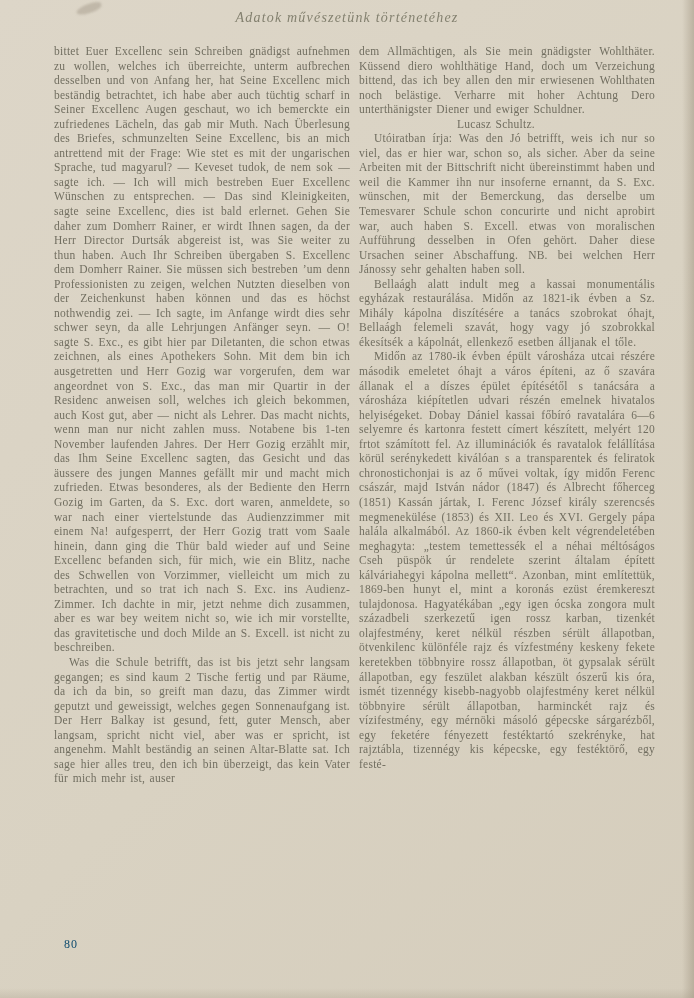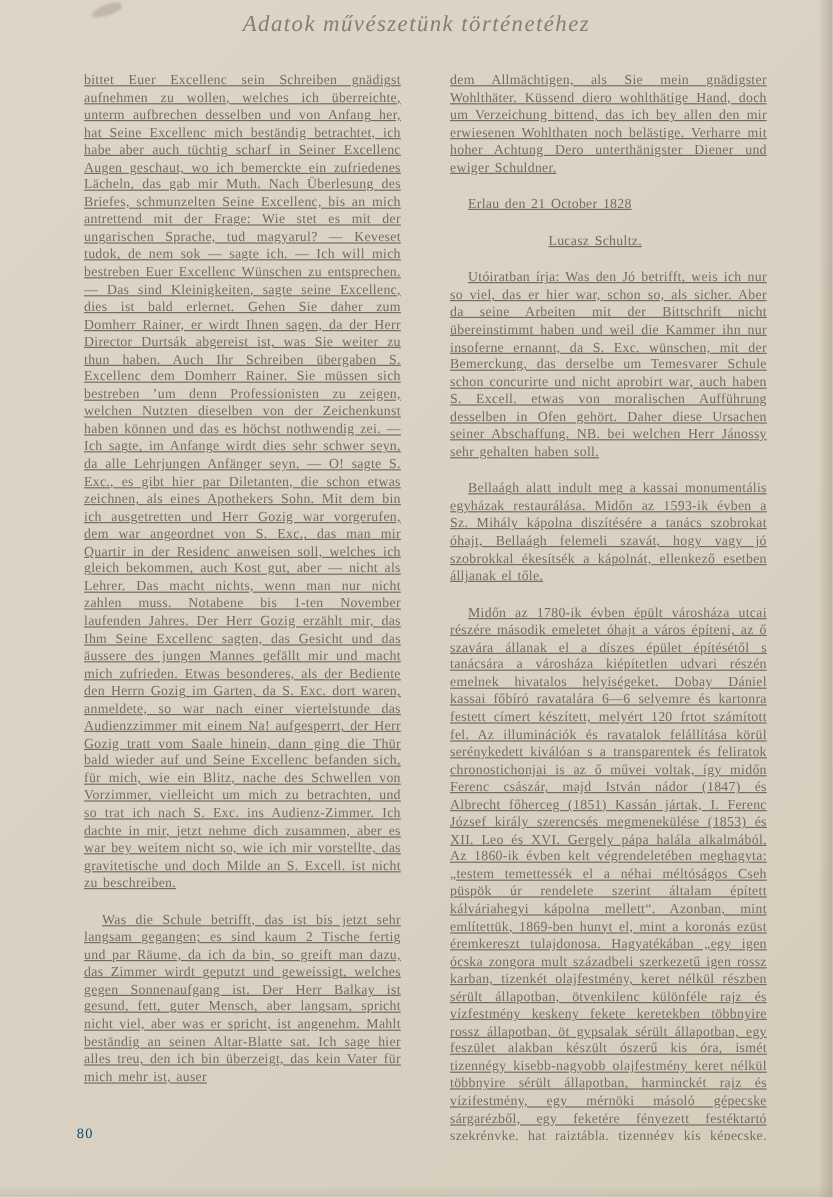--- a/index.html
+++ b/index.html
@@ -27,21 +27,21 @@
     width: 100%; height: 10px;
     background: linear-gradient(to bottom, rgba(180,168,148,0), rgba(160,148,128,0.25));
   }
   .running-head {
     position: absolute;
     top: 10px;
     left: 0;
     width: 694px;
     text-align: center;
     font-style: italic;
-    font-size: 19px;
+    font-size: 14px;
     letter-spacing: 1.2px;
     color: #83806f;
   }
   .columns {
     position: absolute;
     top: 44px;
     left: 54px;
     width: 601px;
     height: 906px;
     display: flex;
@@ -51,21 +51,21 @@
     width: 296px;
     height: 906px;
     overflow: hidden;
     font-size: 11.5px;
     line-height: 14.55px;
     text-align: justify;
     letter-spacing: 0.25px;
     word-spacing: 1.4px;
     color: #716e60;
   }
-  .col p { margin: 16px; text-decoration: underline; }
+  .col p { margin: 0; }
   .col p.ind { text-indent: 15px; }
   .col p.date { text-indent: 15px; }
   .col p.sig { text-align: center; padding-right: 22px; }
   .page-number {
     position: absolute;
     left: 64px;
     top: 937px;
     font-size: 12px;
     letter-spacing: 1px;
     color: #0c4a6e;
@@ -89,24 +89,23 @@
 
 <div class="columns">
 
   <div class="col">
     <p class="cont">bittet Euer Excellenc sein Schreiben gnädigst aufnehmen zu wollen, welches ich überreichte, unterm aufbrechen desselben und von Anfang her, hat Seine Excellenc mich beständig betrachtet, ich habe aber auch tüchtig scharf in Seiner Excellenc Augen geschaut, wo ich bemerckte ein zufriedenes Lächeln, das gab mir Muth. Nach Überlesung des Briefes, schmunzelten Seine Excellenc, bis an mich antrettend mit der Frage: Wie stet es mit der ungarischen Sprache, tud magyarul? — Keveset tudok, de nem sok — sagte ich. — Ich will mich bestreben Euer Excellenc Wünschen zu entsprechen. — Das sind Kleinigkeiten, sagte seine Excellenc, dies ist bald erlernet. Gehen Sie daher zum Domherr Rainer, er wirdt Ihnen sagen, da der Herr Director Durtsák abgereist ist, was Sie weiter zu thun haben. Auch Ihr Schreiben übergaben S. Excellenc dem Domherr Rainer. Sie müssen sich bestreben ’um denn Professionisten zu zeigen, welchen Nutzten dieselben von der Zeichenkunst haben können und das es höchst nothwendig zei. — Ich sagte, im Anfange wirdt dies sehr schwer seyn, da alle Lehrjungen Anfänger seyn. — O! sagte S. Exc., es gibt hier par Diletanten, die schon etwas zeichnen, als eines Apothekers Sohn. Mit dem bin ich ausgetretten und Herr Gozig war vorgerufen, dem war angeordnet von S. Exc., das man mir Quartir in der Residenc anweisen soll, welches ich gleich bekommen, auch Kost gut, aber — nicht als Lehrer. Das macht nichts, wenn man nur nicht zahlen muss. Notabene bis 1-ten November laufenden Jahres. Der Herr Gozig erzählt mir, das Ihm Seine Excellenc sagten, das Gesicht und das äussere des jungen Mannes gefällt mir und macht mich zufrieden. Etwas besonderes, als der Bediente den Herrn Gozig im Garten, da S. Exc. dort waren, anmeldete, so war nach einer viertelstunde das Audienzzimmer mit einem Na! aufgesperrt, der Herr Gozig tratt vom Saale hinein, dann ging die Thür bald wieder auf und Seine Excellenc befanden sich, für mich, wie ein Blitz, nache des Schwellen von Vorzimmer, vielleicht um mich zu betrachten, und so trat ich nach S. Exc. ins Audienz-Zimmer. Ich dachte in mir, jetzt nehme dich zusammen, aber es war bey weitem nicht so, wie ich mir vorstellte, das gravitetische und doch Milde an S. Excell. ist nicht zu beschreiben.</p>
     <p class="ind">Was die Schule betrifft, das ist bis jetzt sehr langsam gegangen; es sind kaum 2 Tische fertig und par Räume, da ich da bin, so greift man dazu, das Zimmer wirdt geputzt und geweissigt, welches gegen Sonnenaufgang ist. Der Herr Balkay ist gesund, fett, guter Mensch, aber langsam, spricht nicht viel, aber was er spricht, ist angenehm. Mahlt beständig an seinen Altar-Blatte sat. Ich sage hier alles treu, den ich bin überzeigt, das kein Vater für mich mehr ist, auser</p>
   </div>
 
   <div class="col">
     <p class="cont">dem Allmächtigen, als Sie mein gnädigster Wohlthäter. Küssend diero wohlthätige Hand, doch um Verzeichung bittend, das ich bey allen den mir erwiesenen Wohlthaten noch belästige. Verharre mit hoher Achtung Dero unterthänigster Diener und ewiger Schuldner.</p>
-    <p class="date">Erlau den 21 October 1828</p>
     <p class="sig">Lucasz Schultz.</p>
     <p class="ind">Utóiratban írja: Was den Jó betrifft, weis ich nur so viel, das er hier war, schon so, als sicher. Aber da seine Arbeiten mit der Bittschrift nicht übereinstimmt haben und weil die Kammer ihn nur insoferne ernannt, da S. Exc. wünschen, mit der Bemerckung, das derselbe um Temesvarer Schule schon concurirte und nicht aprobirt war, auch haben S. Excell. etwas von moralischen Aufführung desselben in Ofen gehört. Daher diese Ursachen seiner Abschaffung. NB. bei welchen Herr Jánossy sehr gehalten haben soll.</p>
-    <p class="ind">Bellaágh alatt indult meg a kassai monumentális egyházak restaurálása. Midőn az 1593-ik évben a Sz. Mihály kápolna diszítésére a tanács szobrokat óhajt, Bellaágh felemeli szavát, hogy vagy jó szobrokkal ékesítsék a kápolnát, ellenkező esetben álljanak el tőle.</p>
+    <p class="ind">Bellaágh alatt indult meg a kassai monumentális egyházak restaurálása. Midőn az 1821-ik évben a Sz. Mihály kápolna diszítésére a tanács szobrokat óhajt, Bellaágh felemeli szavát, hogy vagy jó szobrokkal ékesítsék a kápolnát, ellenkező esetben álljanak el tőle.</p>
     <p class="ind">Midőn az 1780-ik évben épült városháza utcai részére második emeletet óhajt a város építeni, az ő szavára állanak el a díszes épület építésétől s tanácsára a városháza kiépítetlen udvari részén emelnek hivatalos helyiségeket. Dobay Dániel kassai főbíró ravatalára 6—6 selyemre és kartonra festett címert készített, melyért 120 frtot számított fel. Az illuminációk és ravatalok felállítása körül serénykedett kiválóan s a transparentek és feliratok chronostichonjai is az ő művei voltak, így midőn Ferenc császár, majd István nádor (1847) és Albrecht főherceg (1851) Kassán jártak, I. Ferenc József király szerencsés megmenekülése (1853) és XII. Leo és XVI. Gergely pápa halála alkalmából. Az 1860-ik évben kelt végrendeletében meghagyta: „testem temettessék el a néhai méltóságos Cseh püspök úr rendelete szerint általam épített kálváriahegyi kápolna mellett“. Azonban, mint említettük, 1869-ben hunyt el, mint a koronás ezüst éremkereszt tulajdonosa. Hagyatékában „egy igen ócska zongora mult századbeli szerkezetű igen rossz karban, tizenkét olajfestmény, keret nélkül részben sérült állapotban, ötvenkilenc különféle rajz és vízfestmény keskeny fekete keretekben többnyire rossz állapotban, öt gypsalak sérült állapotban, egy feszület alakban készült ószerű kis óra, ismét tizennégy kisebb-nagyobb olajfestmény keret nélkül többnyire sérült állapotban, harminckét rajz és vízifestmény, egy mérnöki másoló gépecske sárgarézből, egy feketére fényezett festéktartó szekrényke, hat rajztábla, tizennégy kis képecske, egy festéktörő, egy festé-</p>
   </div>
 
 </div>
 
 <div class="page-number">80</div>
 
 <div class="page-edge-right"></div>
 <div class="page-edge-bottom"></div>
 

